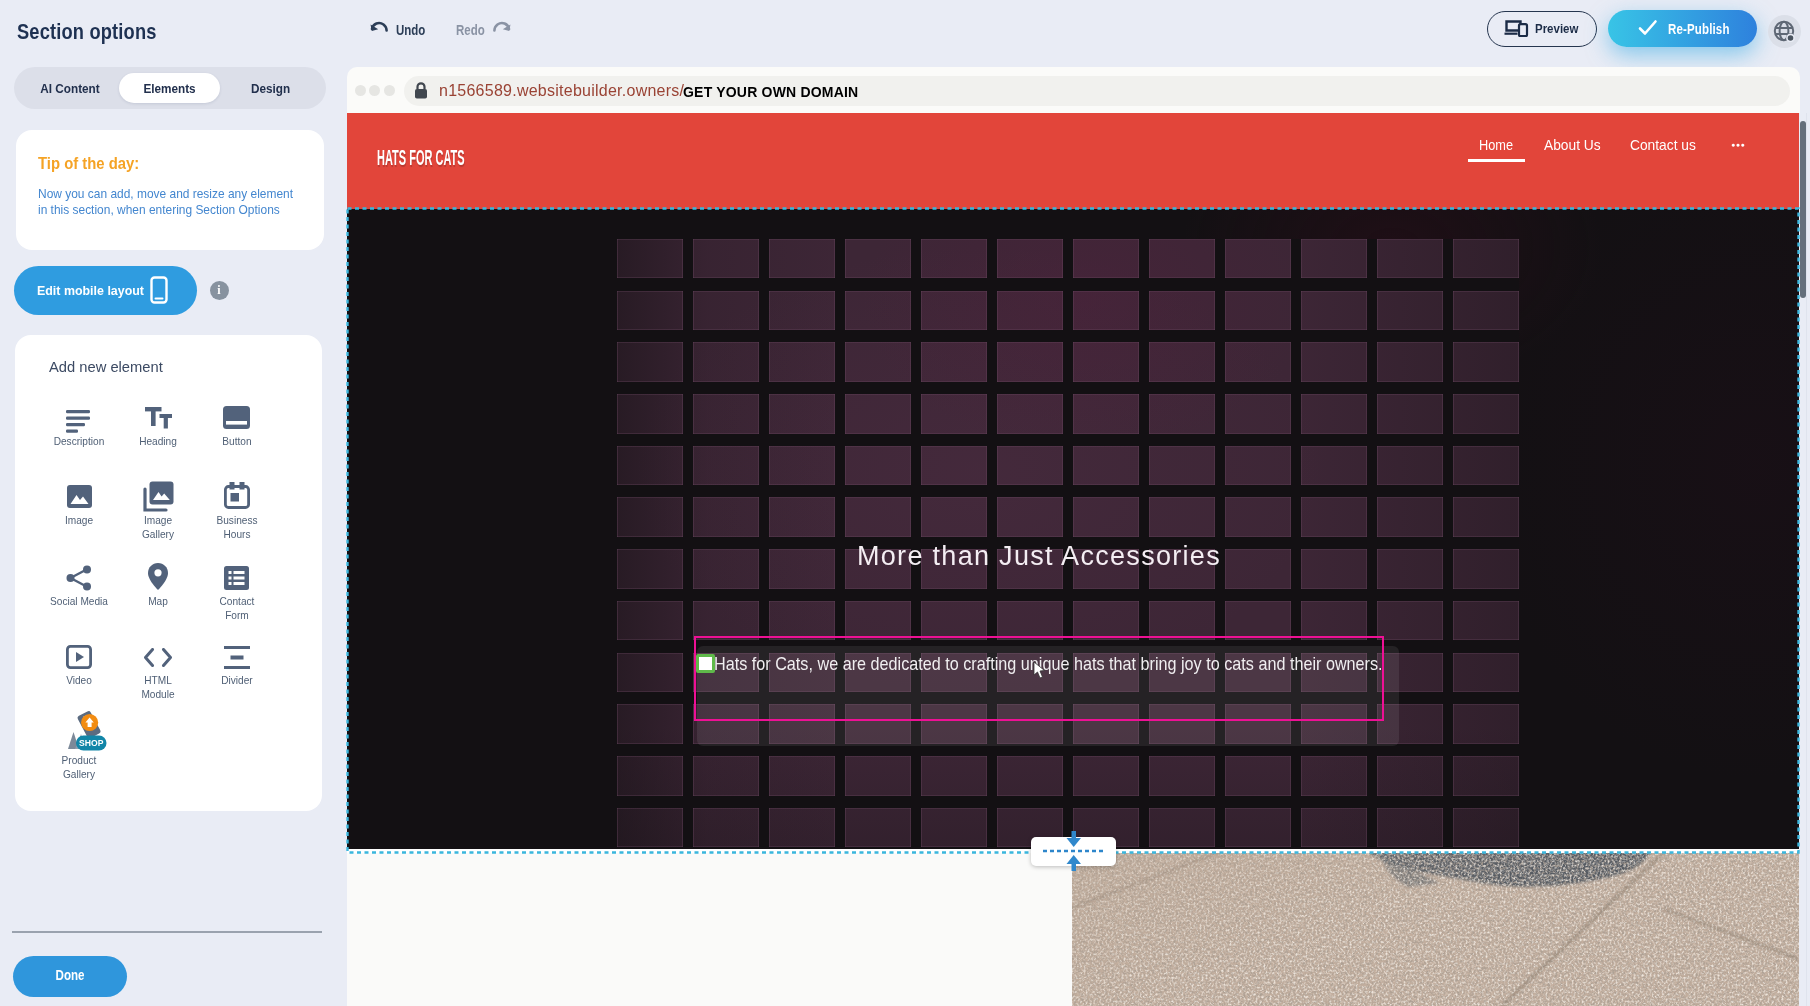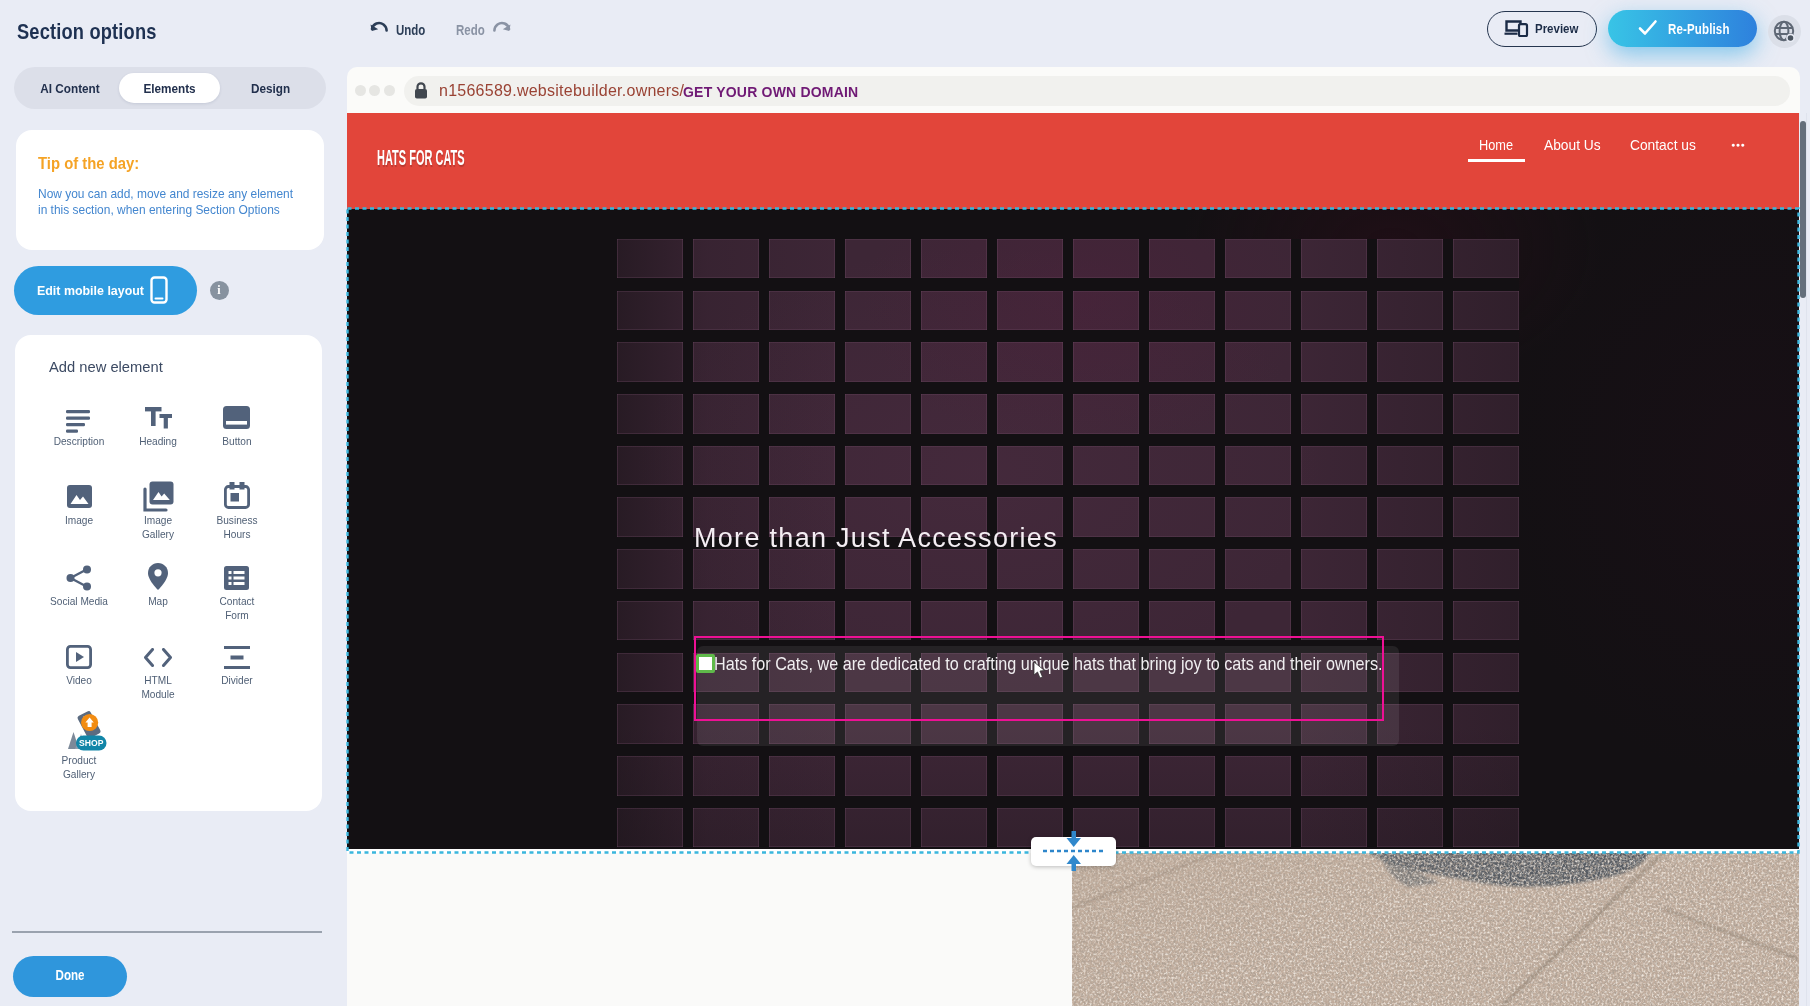--- a/index.html
+++ b/index.html
@@ -177,21 +177,21 @@
 <div class="abs" style="left:347px;top:67px;width:1453px;height:46px;background:#fbfbf9;border-radius:10px 10px 0 0;"></div>
 <div class="abs" style="left:355px;top:85px;width:11px;height:11px;border-radius:50%;background:#e6e6e3;"></div>
 <div class="abs" style="left:369px;top:85px;width:11px;height:11px;border-radius:50%;background:#e6e6e3;"></div>
 <div class="abs" style="left:383.5px;top:85px;width:11px;height:11px;border-radius:50%;background:#e6e6e3;"></div>
 <div class="abs" style="left:404px;top:75.5px;width:1386px;height:30px;border-radius:15px;background:#f1f1ee;"></div>
 <svg class="abs" style="left:414px;top:82px;" width="14" height="17" viewBox="0 0 14 17">
   <rect x="1" y="7" width="12" height="9.5" rx="1.8" fill="#41474f"></rect>
   <path d="M3.5 7 V4.8 C3.5 2.9 5 1.3 7 1.3 C9 1.3 10.5 2.9 10.5 4.8 V7" fill="none" stroke="#41474f" stroke-width="2.2"></path>
 </svg>
 <div class="abs" style="left:439px;top:82px;font-size:16px;color:#9a4334;letter-spacing:0.25px;white-space:nowrap;">n1566589.websitebuilder.owners/</div>
-<div class="abs" style="left:683px;top:83.5px;font-size:14px;font-weight:bold;color:#701a75;letter-spacing:0.2px;text-align:right;">GET YOUR OWN DOMAIN</div>
+<div class="abs" style="left:683px;top:83.5px;font-size:14px;font-weight:bold;color:#000000;letter-spacing:0.2px;text-align:right;">GET YOUR OWN DOMAIN</div>
 
 <div class="abs" style="left:347px;top:113px;width:1452px;height:95.5px;background:#e2453a;"></div>
 <div class="abs" style="left:377px;top:146px;font-size:20px;font-weight:bold;color:#fff;letter-spacing:0px;transform:scale(0.55,1.08);transform-origin:left top;white-space:nowrap;text-shadow:1px 1px 1px rgba(0,0,0,0.18);">HATS FOR CATS</div>
 <div class="abs" style="left:1479px;top:137px;font-size:14.5px;color:#fff;transform:scaleX(0.88);transform-origin:left top;">Home</div>
 <div class="abs" style="left:1467.5px;top:158.5px;width:57px;height:3px;background:#fff;"></div>
 <div class="abs" style="left:1544px;top:137px;font-size:14.5px;color:#fff;transform:scaleX(0.95);transform-origin:left top;">About Us</div>
 <div class="abs" style="left:1630px;top:137px;font-size:14.5px;color:#fff;transform:scaleX(0.95);transform-origin:left top;">Contact us</div>
 <div class="abs" style="left:1731px;top:141px;font-size:7px;font-weight:bold;color:#fff;letter-spacing:0.5px;">●●●</div>
 
 <div class="abs" style="left:347px;top:208.5px;width:1452px;height:642.5px;background:#131013;overflow:hidden;">
@@ -202,21 +202,21 @@
     repeating-linear-gradient(90deg, transparent 0px, transparent 66px, #131013 66px, #131013 76px),
     repeating-linear-gradient(180deg, transparent 0px, transparent 39.5px, #131013 39.5px, #131013 51.7px),
     repeating-linear-gradient(90deg, rgba(110,74,100,0.35) 0px, rgba(110,74,100,0.35) 1px, transparent 1px, transparent 65px, rgba(110,74,100,0.35) 65px, rgba(110,74,100,0.35) 66px, transparent 66px, transparent 76px),
     repeating-linear-gradient(180deg, rgba(110,74,100,0.3) 0px, rgba(110,74,100,0.3) 1px, transparent 1px, transparent 38.5px, rgba(110,74,100,0.3) 38.5px, rgba(110,74,100,0.3) 39.5px, transparent 39.5px, transparent 51.7px),
     linear-gradient(90deg, rgba(19,16,19,0.5) 0%, rgba(19,16,19,0.12) 10%, rgba(19,16,19,0) 25%, rgba(19,16,19,0) 75%, rgba(19,16,19,0.3) 100%),
     radial-gradient(ellipse 320px 220px at 52% 10%, rgba(80,32,60,0.4), transparent 70%),
     radial-gradient(ellipse 460px 300px at 40% 38%, rgba(104,58,88,0.16), transparent 75%),
     linear-gradient(180deg, rgba(19,16,19,0.0) 80%, rgba(19,16,19,0.25) 100%),
     #3d2636;"></div>
 
-  <div class="abs" style="left:347px;top:314px;width:690px;font-size:27px;color:#f4eef3;letter-spacing:1.3px;">More than Just Accessories</div>
+  <div class="abs" style="left:347px;top:332px;width:690px;text-align:center;font-size:27px;color:#f4eef3;letter-spacing:1.3px;">More than Just Accessories</div>
 
   <div class="abs" style="left:350px;top:437px;width:702px;height:100px;background:rgba(255,255,255,0.08);border-radius:6px;"></div>
   <div class="abs" style="left:347px;top:427px;width:690px;height:85px;border:2px solid #ee1095;"></div>
   <div class="abs" style="left:351px;top:441px;width:690px;font-size:19px;line-height:27.5px;color:#f0eef0;white-space:nowrap;">
       <div><span style="display:inline-block;transform:scaleX(0.852);transform-origin:left center;margin-left:16px;">Hats for Cats, we are dedicated to crafting unique hats that bring joy to cats and their owners.</span></div>
     </div>
   <div class="abs" style="left:348.5px;top:445.5px;width:19px;height:19px;background:#fff;border:3px solid #5fb94a;border-radius:2px;"></div>
   <svg class="abs" style="left:686px;top:452px;" width="13" height="18" viewBox="0 0 13 18">
     <path d="M1 1 L1 14 L4.5 11 L7 17 L9.5 16 L7 10 L11.5 9.5 Z" fill="#fff" stroke="#333" stroke-width="0.8"></path>
   </svg>

